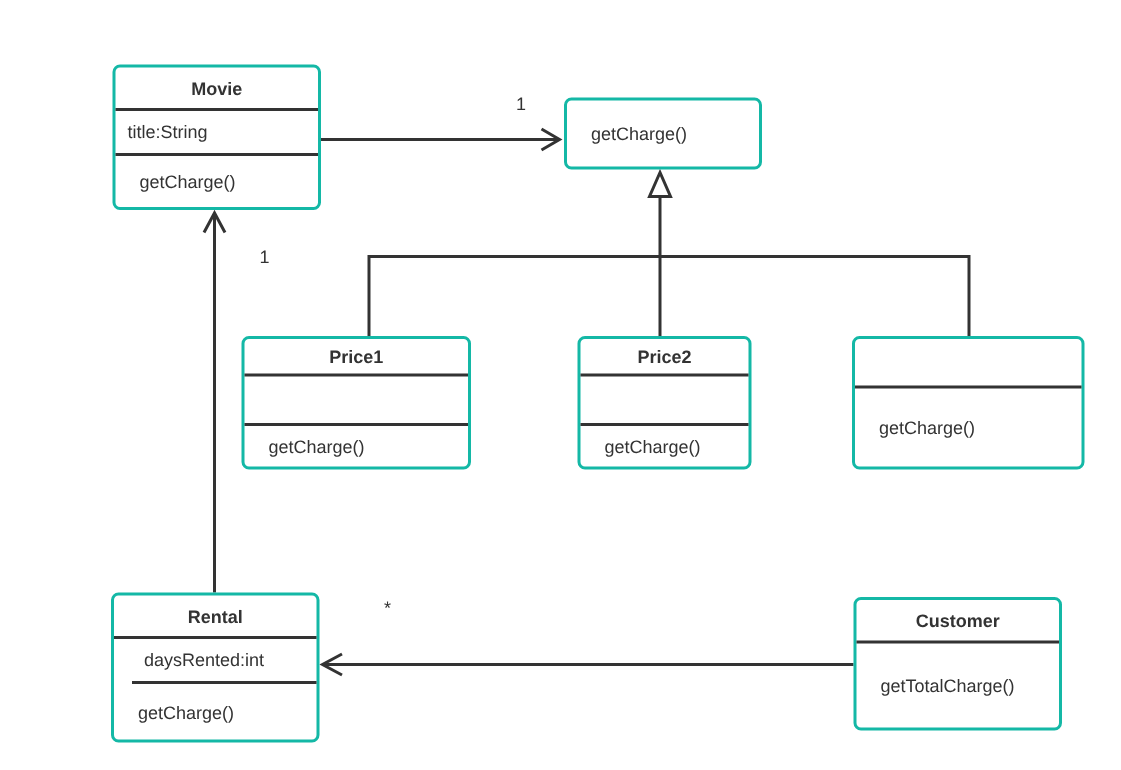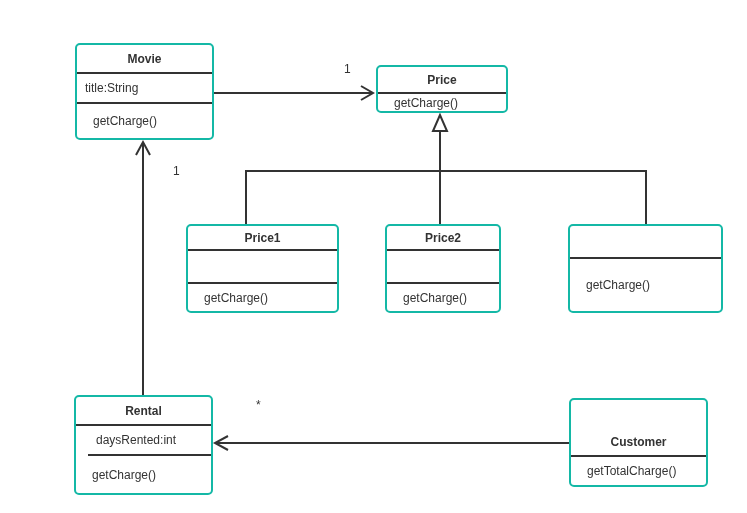--- a/index.html
+++ b/index.html
@@ -23,30 +23,30 @@
   }
   .uml-row.last { border-bottom:none; flex:1 1 auto;padding-left:16px; }
   .edge-label { position:absolute; font-size:12px; color:#333333; line-height:14px; }
 
   
   #box-movie    { left:75px;  top:43px;  width:139px; height:97px; }
   #box-movie    .uml-header { height:29px; }
   #box-movie    .row-attr   { height:30px; }
   #box-price    { left:376px; top:65px;  width:132px; height:48px; }
   #box-price    .uml-header { height:27px; }
-  #box-price1   { left:186px; top:224px; width:153px; height:89px; }
+  #box-price1   { left:161px; top:224px; width:153px; height:89px; }
   #box-price2   { left:385px; top:224px; width:116px; height:89px; }
   #box-price3   { left:568px; top:224px; width:155px; height:89px; }
   .subclass-box .uml-header { height:25px; }
   .subclass-box .row-attr   { height:33px; }
   #box-rental   { left:74px;  top:395px; width:139px; height:100px; }
   #box-rental   .uml-header { height:29px; }
   #box-rental   .row-attr   { height:30px;margin-left:12px; }
   #box-customer { left:569px; top:398px; width:139px; height:89px; }
-  #box-customer .uml-header { height:29px;margin-top:28px; }
+  #box-customer .uml-header { height:29px; }
   #box-customer .row-attr   { height:29px; }
 
   #label-movie-price     { left:344px; top:62px;  }
   #label-rental-movie    { left:173px; top:164px; }
   #label-customer-rental { left:256px; top:398px; }
 </style>
 </head>
 <body>
 
 <div class="canvas">
@@ -78,21 +78,20 @@
     </g>
   </svg>
 
   <div class="uml-box" id="box-movie">
     <div class="uml-header">Movie</div>
     <div class="uml-row row-attr">title:String</div>
     <div class="uml-row last row-method">getCharge()</div>
   </div>
 
   <div class="uml-box" id="box-price">
-    <div class="uml-header">Price</div>
     <div class="uml-row last row-method">getCharge()</div>
   </div>
 
   <div class="uml-box subclass-box" id="box-price1">
     <div class="uml-header">Price1</div>
     <div class="uml-row row-attr"></div>
     <div class="uml-row last row-method">getCharge()</div>
   </div>
 
   <div class="uml-box subclass-box" id="box-price2">

